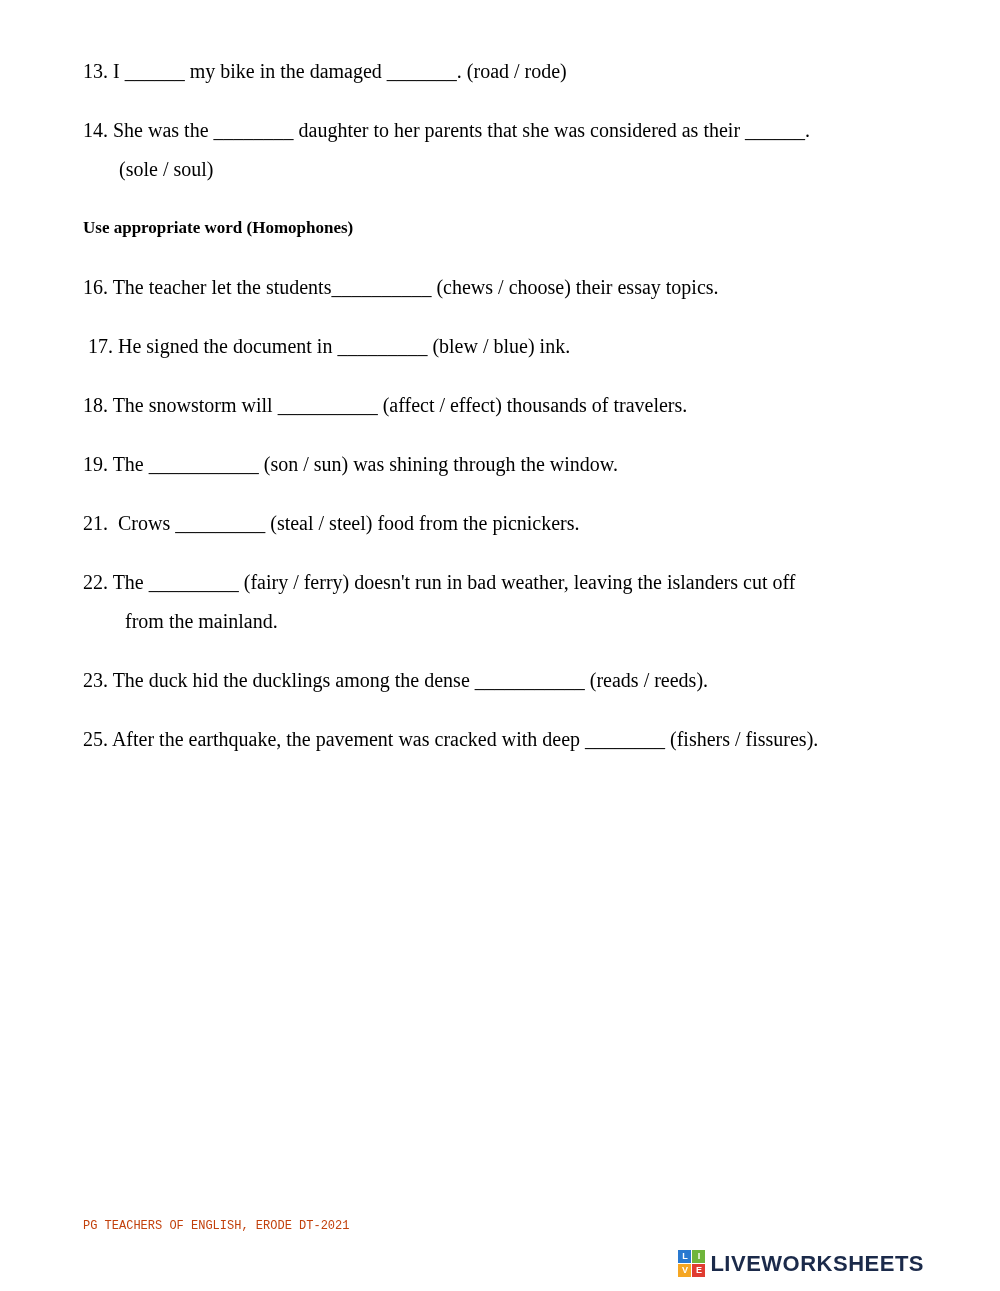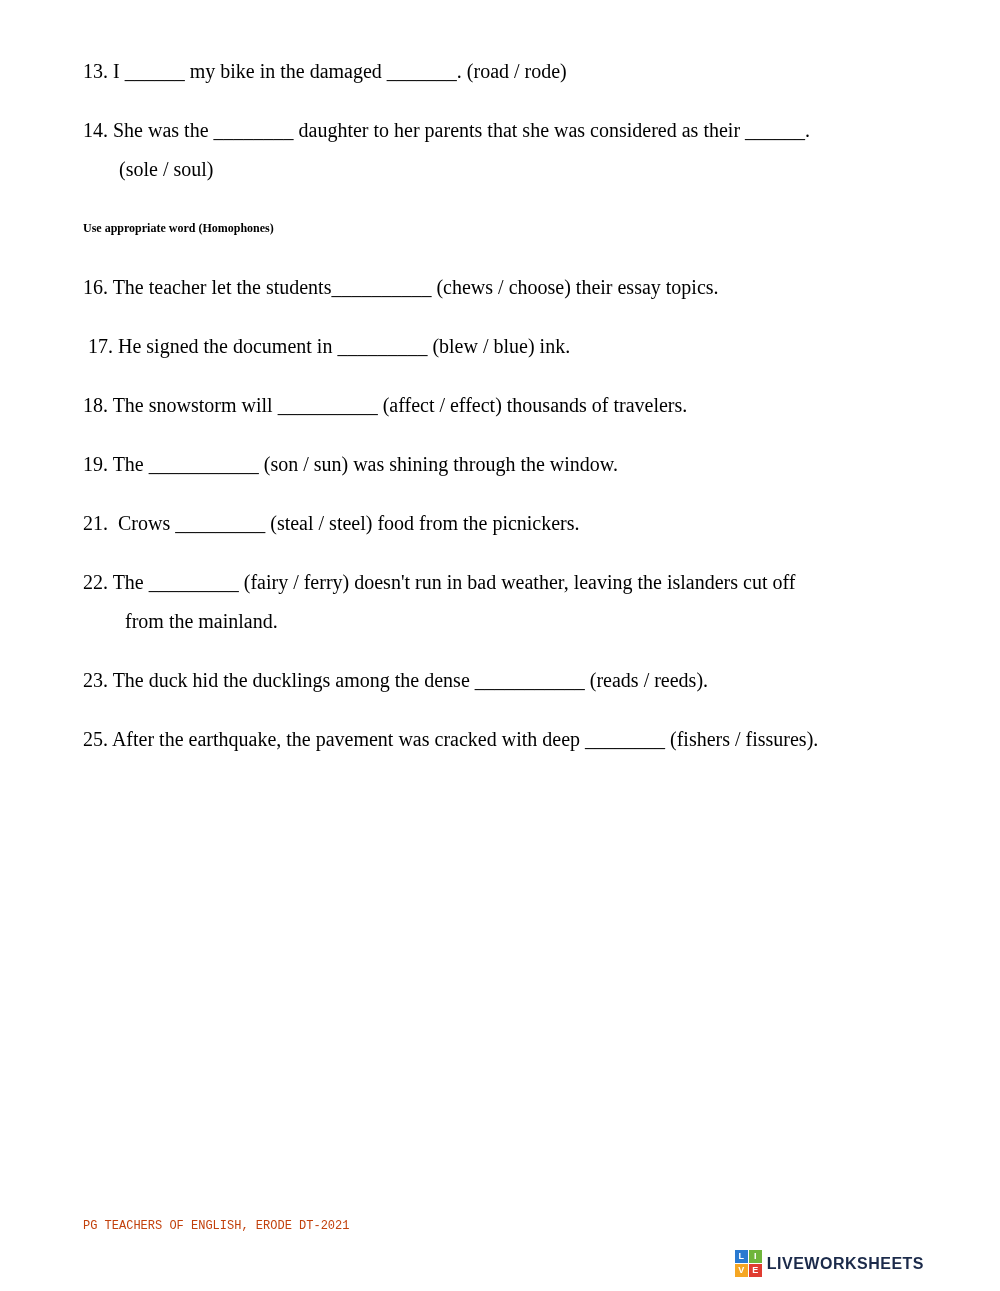--- a/index.html
+++ b/index.html
@@ -29,21 +29,21 @@
     margin-top: 13px;
     padding-left: 36px;
   }
   .q .cont-deep {
     padding-left: 42px;
   }
   .heading {
     margin: 0 0 33px 0;
     line-height: 26px;
     font-weight: bold;
-    font-size: 12px;
+    font-size: 17px;
   }
   .footer-credit {
     position: absolute;
     left: 83px;
     bottom: 58px;
     font-family: Liberation Mono, monospace;
     font-size: 12px;
     color: #c2410c;
   }
   .brand {
@@ -67,21 +67,21 @@
     justify-content: center;
     color: #ffffff;
     font-family: "Liberation Sans", sans-serif;
     font-weight: bold;
     font-size: 9px;
     line-height: 1;
   }
   .brand-text {
     font-family: "Liberation Sans", sans-serif;
     font-weight: bold;
-    font-size: 16px;
+    font-size: 22px;
     letter-spacing: 0.5px;
     color: #1b2a4a;
   }
 </style>
 </head>
 <body>
 
 <main class="page">
 
   <section>

